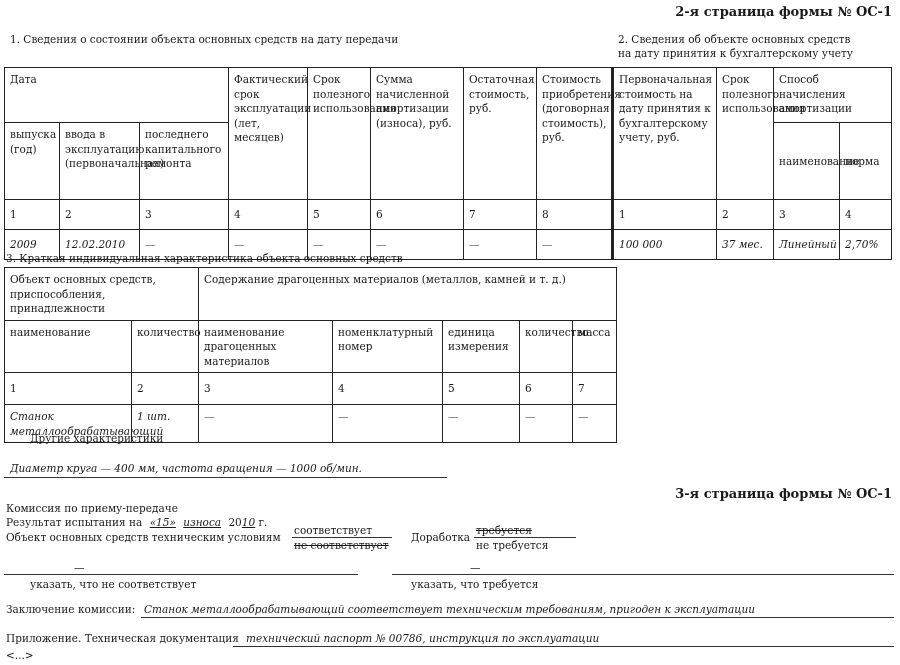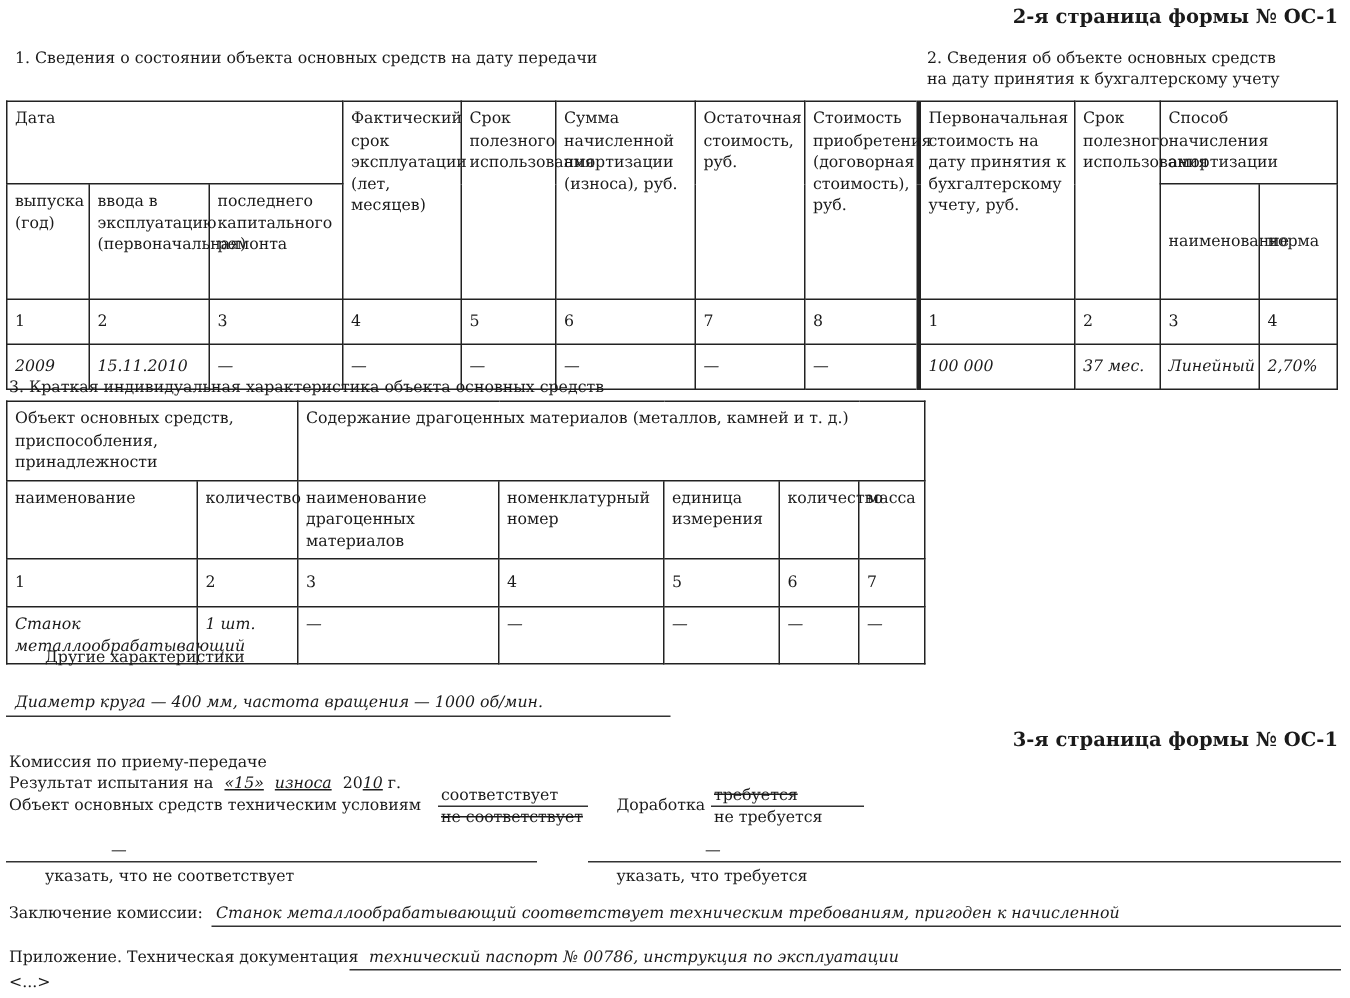--- a/index.html
+++ b/index.html
@@ -70,21 +70,21 @@
     <td class="num">6</td>
     <td class="num">7</td>
     <td class="num">8</td>
     <td class="num thick-l">1</td>
     <td class="num">2</td>
     <td class="num">3</td>
     <td class="num">4</td>
   </tr>
   <tr style="height:30px">
     <td class="val">2009</td>
-    <td class="val">15.11.2010</td>
+    <td class="val">12.02.2010</td>
     <td class="val">—</td>
     <td class="val">—</td>
     <td class="val">—</td>
     <td class="val">—</td>
     <td class="val">—</td>
     <td class="val">—</td>
     <td class="val thick-l">100 000</td>
     <td class="val">37 мес.</td>
     <td class="val">Линейный</td>
     <td class="val">2,70%</td>
@@ -166,20 +166,20 @@
 
 <div class="abs txt" style="left:74px; top:560px;">—</div>
 <div class="line" style="left:4px; top:574px; width:354px;"></div>
 <div class="abs txt" style="left:30px; top:577px;">указать, что не соответствует</div>
 
 <div class="abs txt" style="left:470px; top:560px;">—</div>
 <div class="line" style="left:392px; top:574px; width:502px;"></div>
 <div class="abs txt" style="left:411px; top:577px;text-align:right;">указать, что требуется</div>
 
 <div class="abs txt" style="left:6px; top:602px;">Заключение комиссии:</div>
-<div class="abs txt it" style="left:144px; top:602px;">Станок металлообрабатывающий соответствует техническим требованиям, пригоден к начисленной</div>
+<div class="abs txt it" style="left:144px; top:602px;">Станок металлообрабатывающий соответствует техническим требованиям, пригоден к эксплуатации</div>
 <div class="line" style="left:141px; top:617px; width:753px;"></div>
 
 <div class="abs txt" style="left:6px; top:631px;">Приложение. Техническая документация</div>
 <div class="abs txt it" style="left:246px; top:631px;">технический паспорт № 00786, инструкция по эксплуатации</div>
 <div class="line" style="left:233px; top:646px; width:661px;"></div>
 
 <div class="abs txt" style="left:6px; top:648px;">&lt;...&gt;</div>
 
 </body></html>

